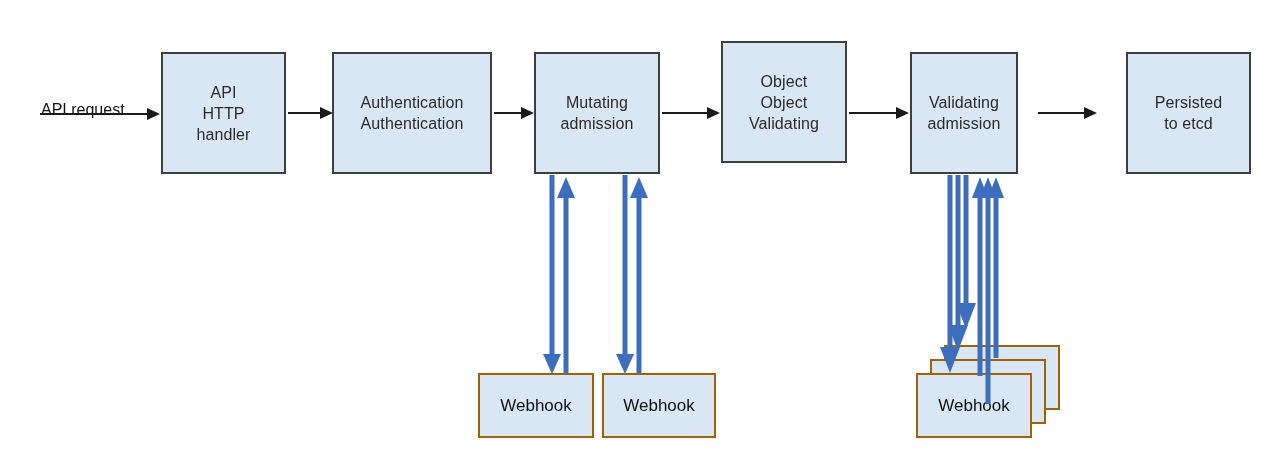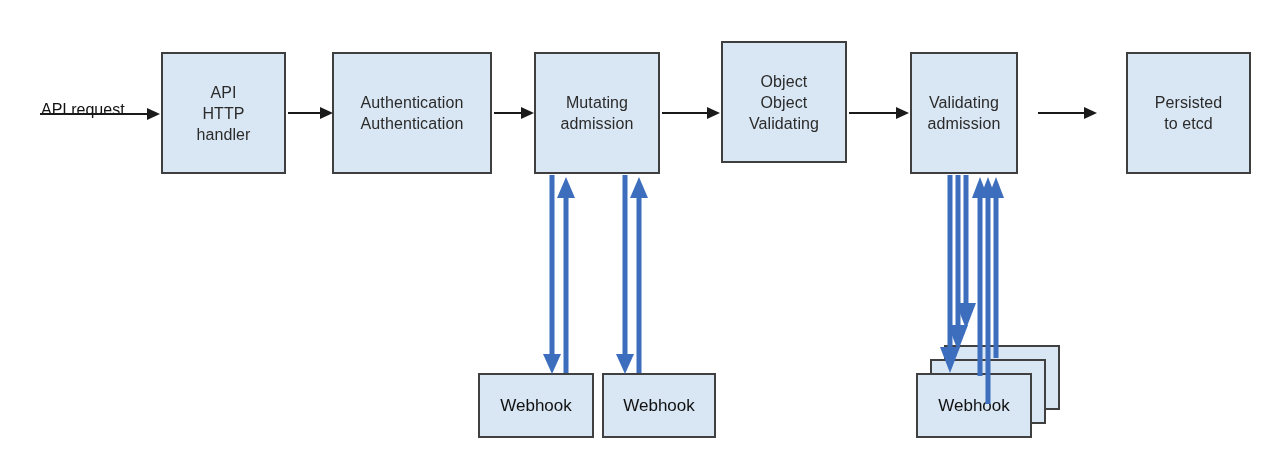--- a/index.html
+++ b/index.html
@@ -32,21 +32,21 @@
     line-height: 21px;
     color: #2b2b2b;
     letter-spacing: 0.1px;
   }
   .mbox .btxt span { display: block; }
   
   .wbox {
     position: absolute;
     box-sizing: border-box;
     background: #d9e6f3;
-    border: 2px solid #404040;
+    border: 2px solid #a16207;
     display: flex;
     align-items: center;
     justify-content: center;
     text-align: center;
     overflow: hidden;
   }
   .wbox span {
     font-size: 17px;
     color: #111111;
     white-space: nowrap;

